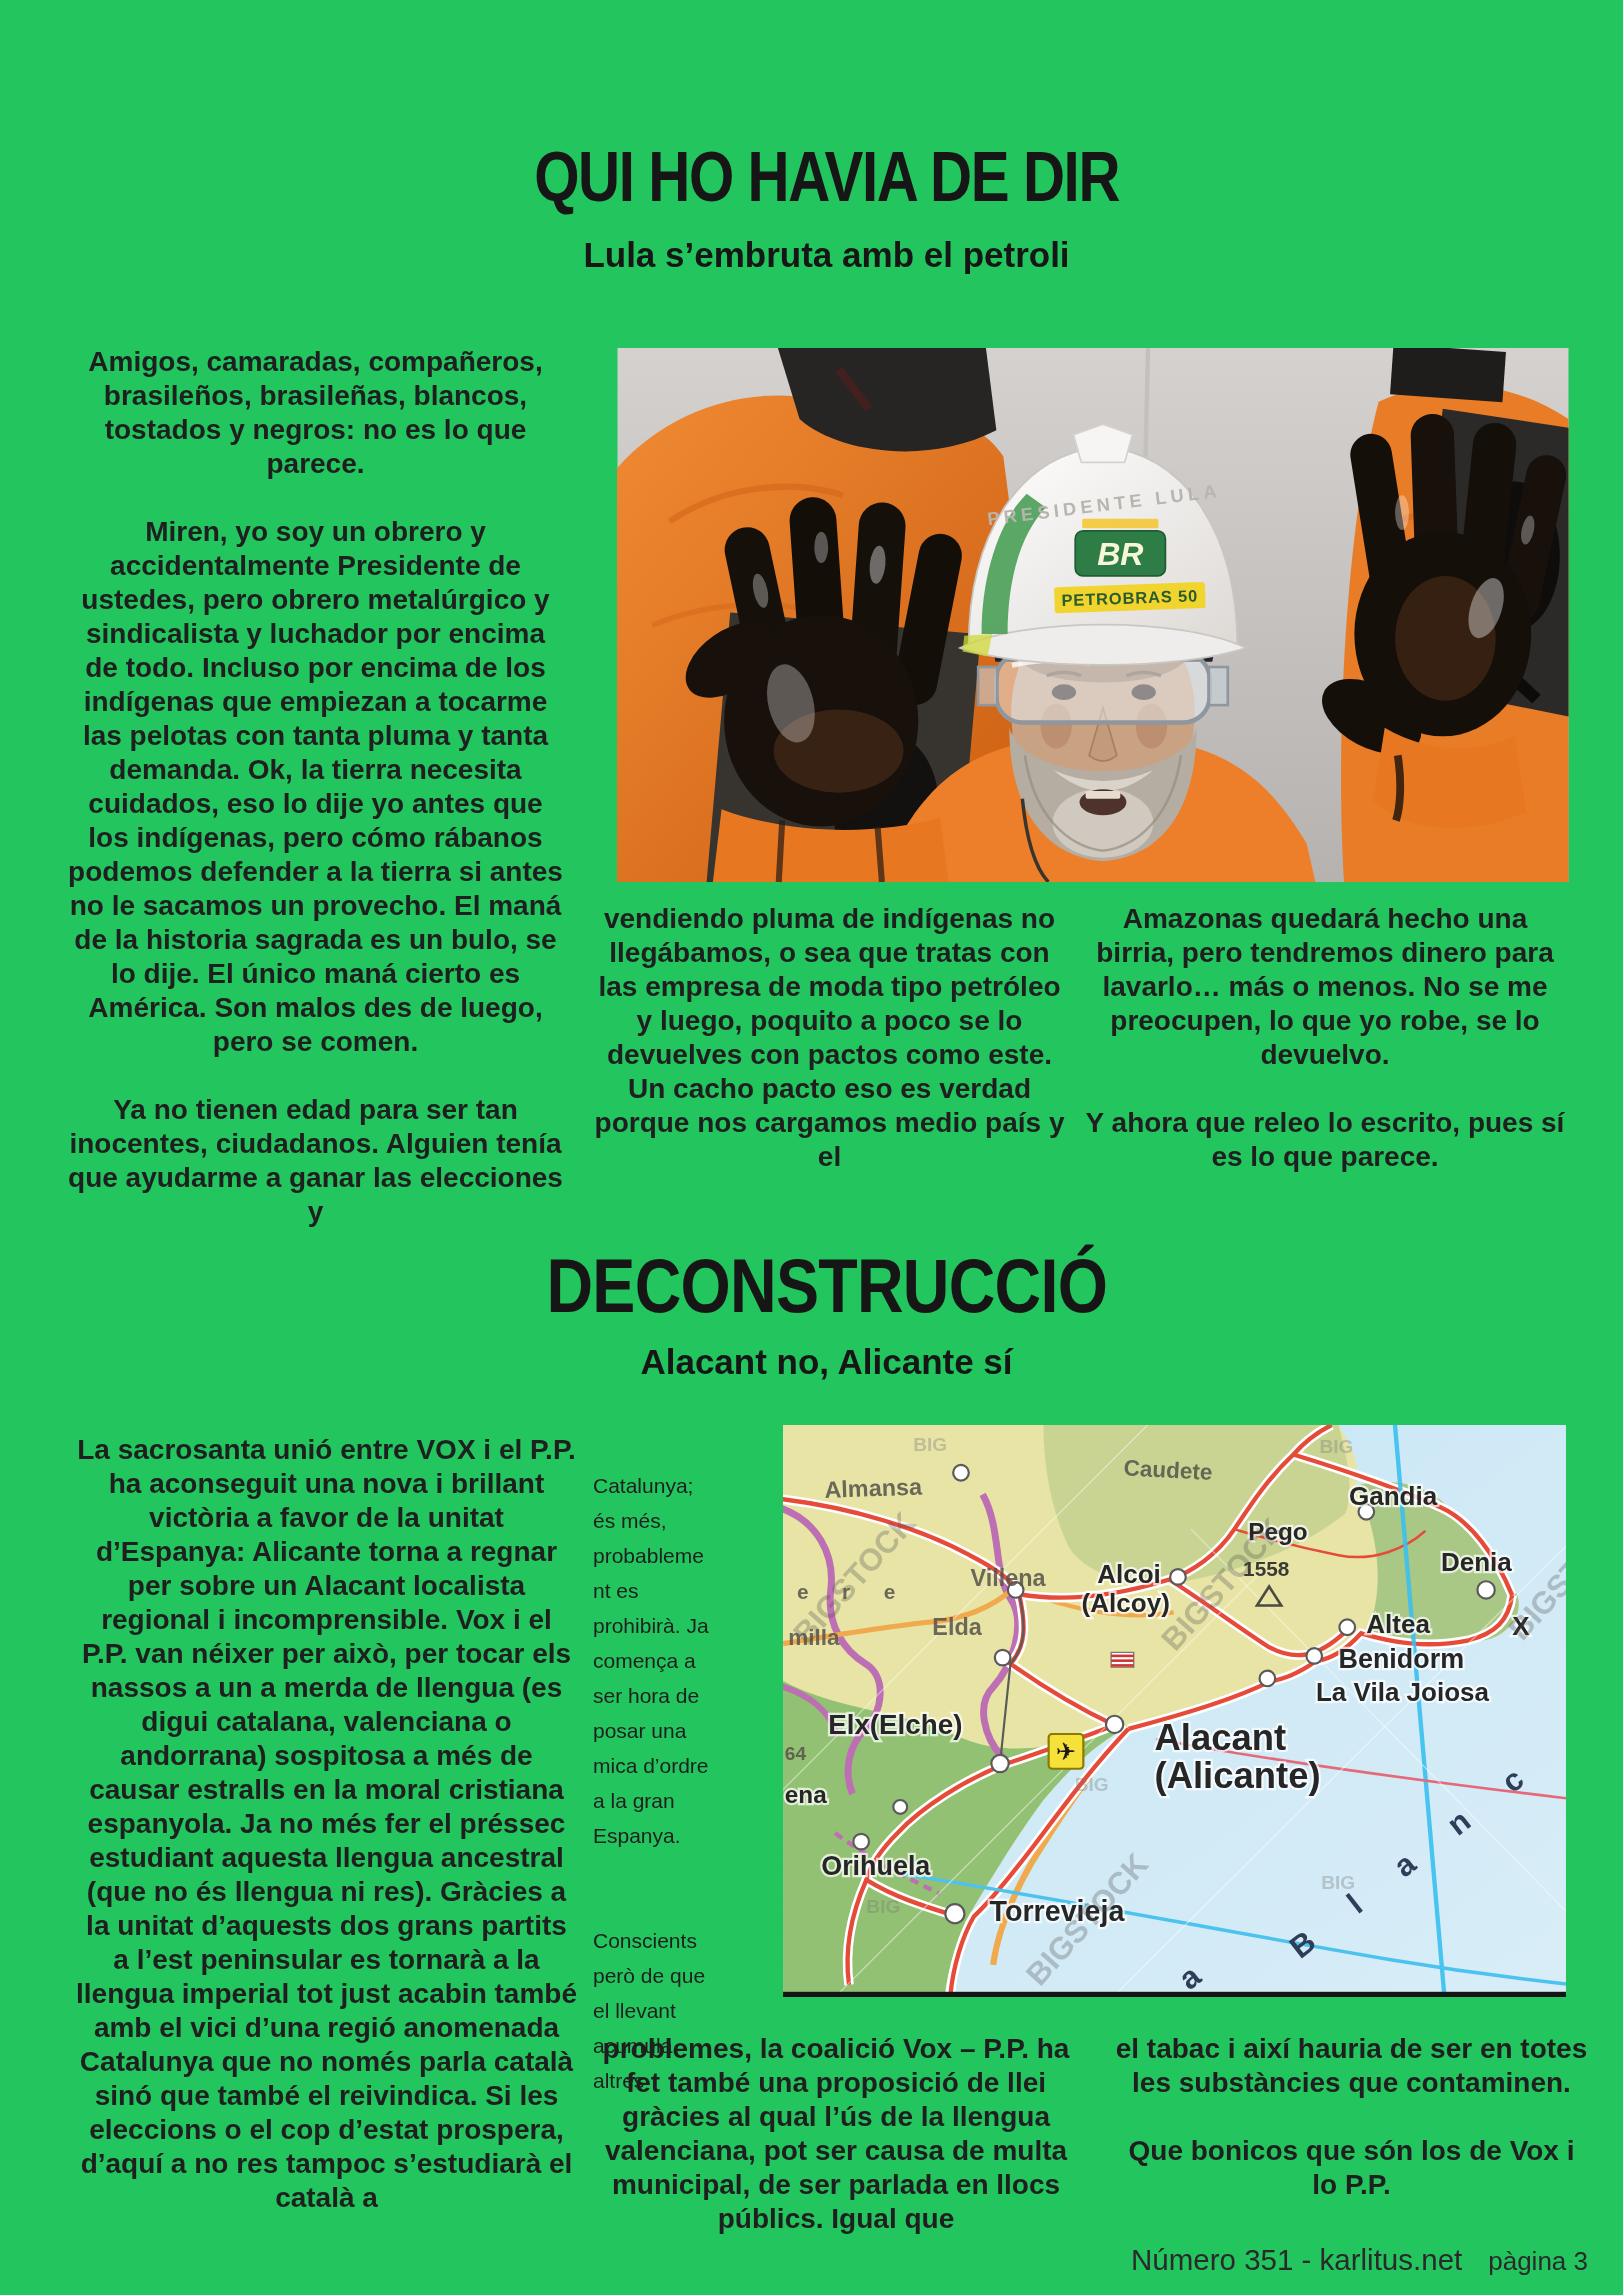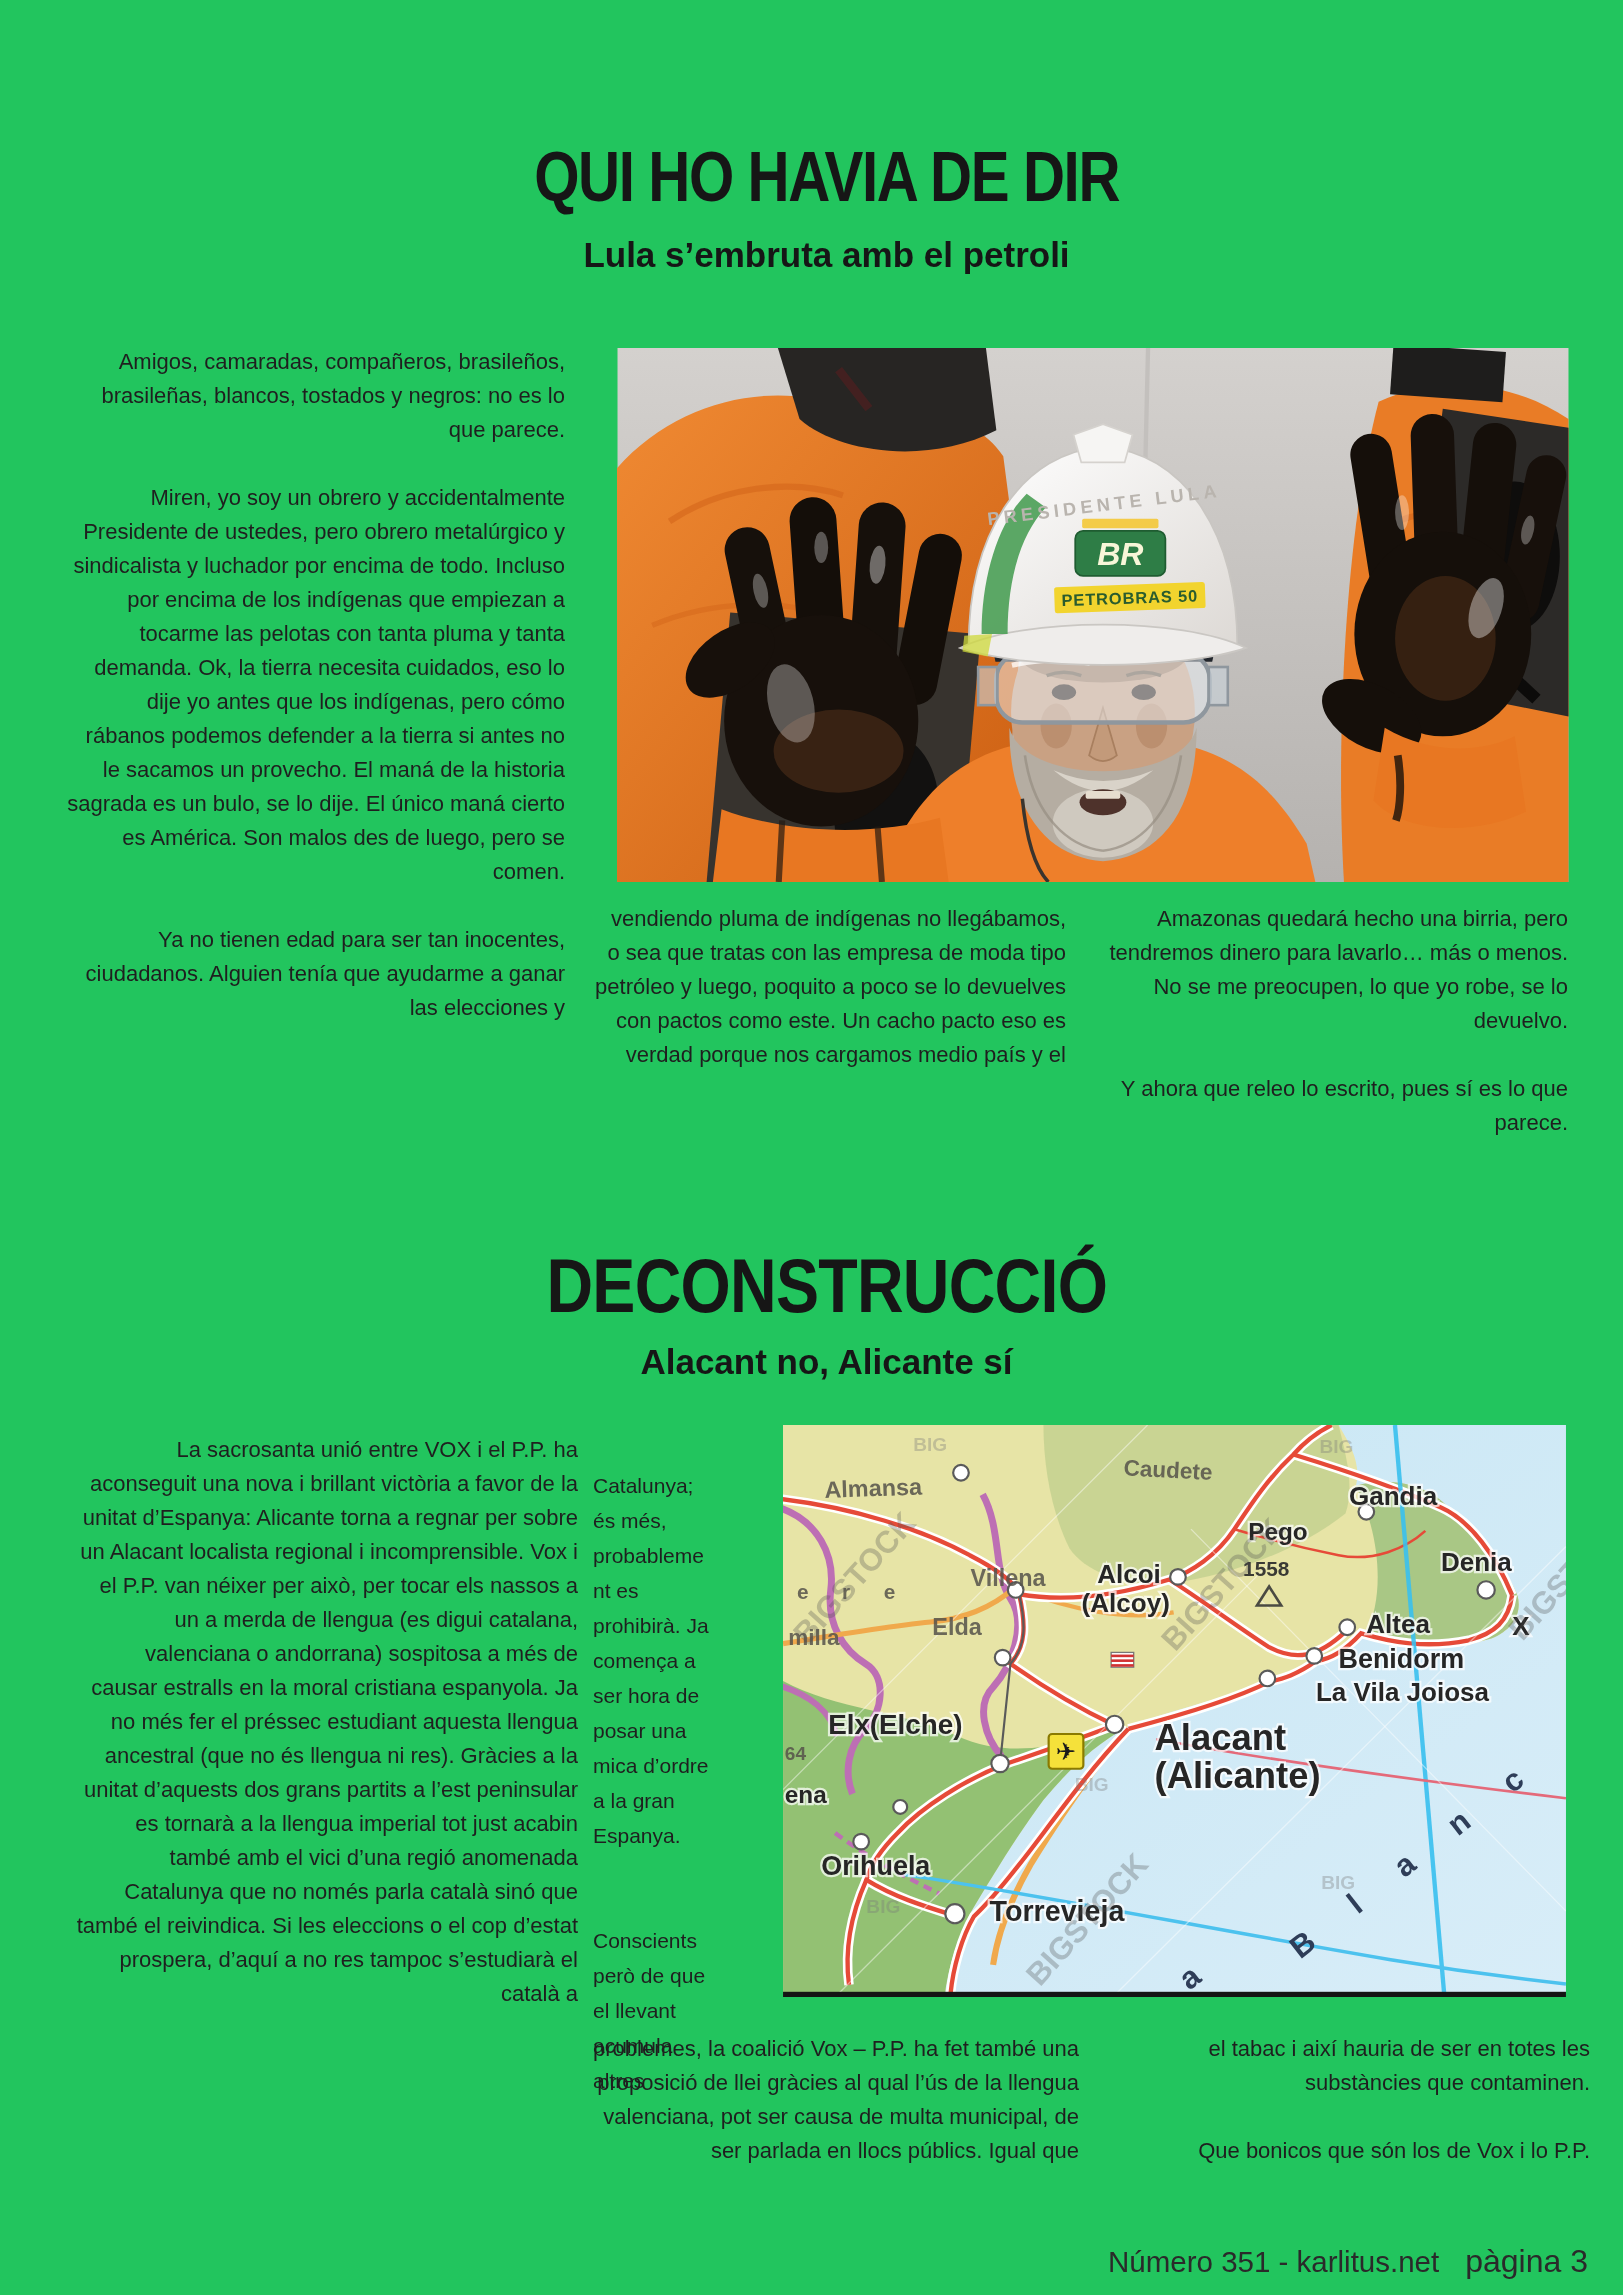--- a/index.html
+++ b/index.html
@@ -9,29 +9,29 @@
     margin:0 auto;
   }
   .abs{position:absolute;}
   .headwrap{left:65px;width:1523px;text-align:center;}
   h1.bigtitle{margin:0;font-weight:700;line-height:1;color:#161616;white-space:nowrap;}
   .condensed{display:inline-block;transform:scaleX(0.82);transform-origin:center;letter-spacing:-1.7px;}
   .condensed2{display:inline-block;transform:scaleX(0.85);transform-origin:center;letter-spacing:-0.9px;}
   h2.subtitle{margin:0;font-weight:700;font-size:35px;line-height:1.1;color:#161616;}
   .t1{font-size:71px;}
   .t2{font-size:76px;}
-  .col{font-size:22px;line-height:34px;text-align:right;}
+  .col{font-size:28px;line-height:34px;text-align:center;font-weight:bold;}
   .col p{margin:0 0 34px 0;}
   .col p:last-child{margin-bottom:0;}
   .narrowcol{font-size:21px;line-height:35px;white-space:pre-line;}
   .narrowcol p{margin:0 0 35px 0;}
   .a2col1{line-height:34px;}
   .footer{display:flex;justify-content:flex-end;align-items:baseline;gap:26px;}
   .footer .issue{font-size:29.5px;color:#2a2a2a;}
-  .footer .pageno{font-size:32px;color:#2a2a2a;}
+  .footer .pageno{font-size:26px;color:#2a2a2a;}
   svg{display:block;}
   
   .map-town{font-family:"Liberation Sans",sans-serif;font-weight:700;fill:#262626;
             paint-order:stroke;stroke:rgba(255,255,255,0.72);stroke-width:5px;}
   .map-far{font-family:"Liberation Sans",sans-serif;font-weight:700;fill:#56534b;opacity:.85;}
   .map-sea{font-family:"Liberation Sans",sans-serif;font-weight:700;fill:#2e3d58;}
   .map-wm{font-family:"Liberation Sans",sans-serif;font-weight:700;fill:rgba(80,80,80,0.30);}
   .map-wm-s{font-family:"Liberation Sans",sans-serif;font-weight:700;fill:rgba(120,120,120,0.35);}
   .photo-label{font-family:"Liberation Sans",sans-serif;font-weight:700;}
 </style>

